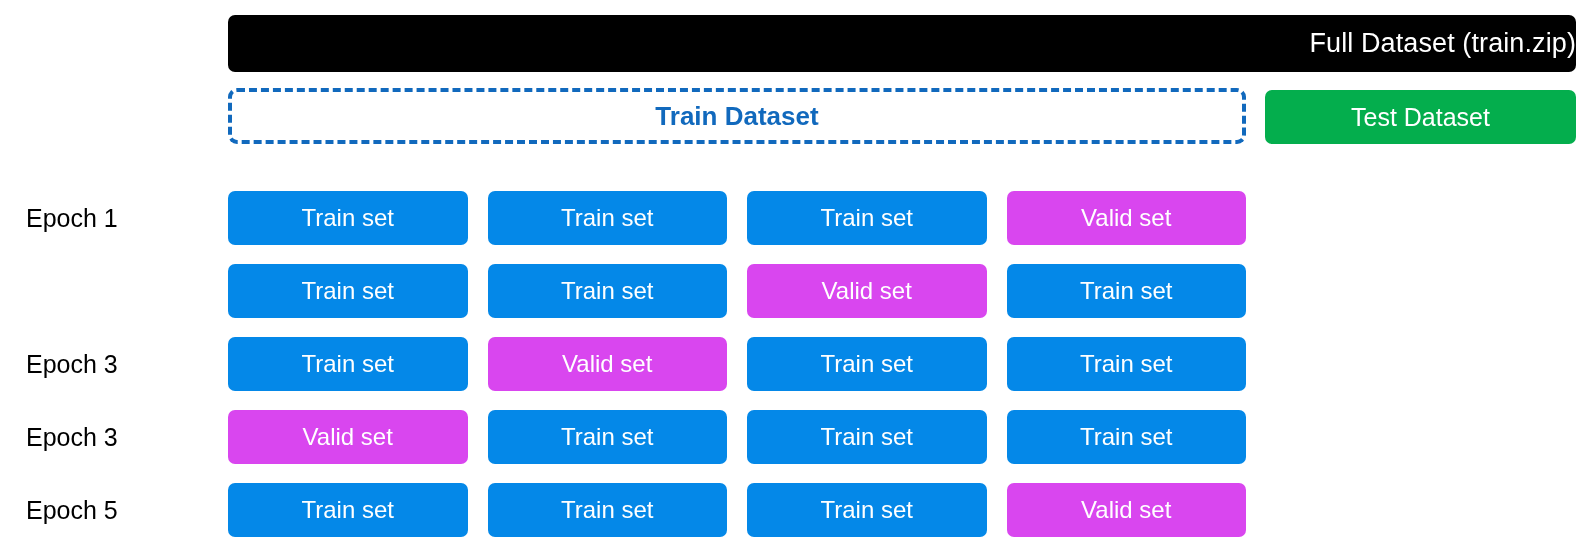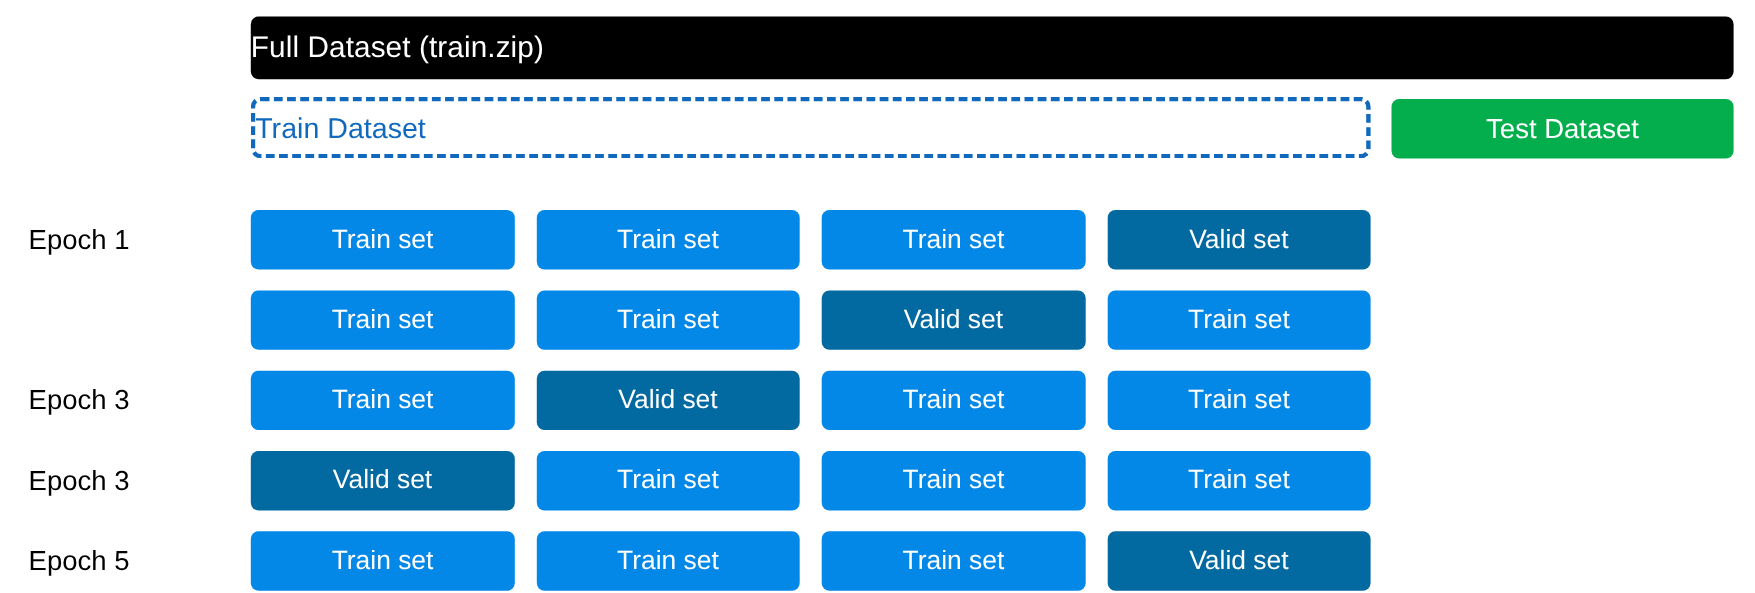--- a/index.html
+++ b/index.html
@@ -25,21 +25,21 @@
   .full-bar {
     position: absolute;
     left: 228px;
     top: 15px;
     width: 1348px;
     height: 57px;
     background: #000000;
     border-radius: 7px;
     display: flex;
     align-items: center;
-    justify-content: flex-start;
+    justify-content: flex-end;
   }
   .full-bar-label {
     color: #ffffff;
     font-size: 27px;
     line-height: 1;
     letter-spacing: 0.1px;
   }
 
   
   .train-dataset-box {
@@ -47,20 +47,22 @@
     left: 228px;
     top: 88px;
     width: 1018px;
     height: 56px;
     box-sizing: border-box;
     border: 4px dashed #1169bd;
     border-radius: 9px;
     background: #ffffff;
     display: flex;
     align-items: center;
+    justify-content: center;
+    font-weight: bold;
   }
   .train-dataset-label {
     color: #1169bd;
     font-size: 26px;
     line-height: 1;
   }
 
   .test-dataset-box {
     position: absolute;
     left: 1265px;
@@ -113,21 +115,21 @@
     height: 54px;
     border-radius: 7px;
     display: flex;
     align-items: center;
     justify-content: center;
     color: #ffffff;
     font-size: 24px;
     line-height: 1;
   }
   .fold.train { background: #0488e8; }
-  .fold.valid { background: #0369a1; }
+  .fold.valid { background: #d946ef; }
 </style>
 </head>
 <body>
 
 <div id="canvas">
 
   <div class="full-bar">
     <span class="full-bar-label">Full Dataset (train.zip)</span>
   </div>
 

